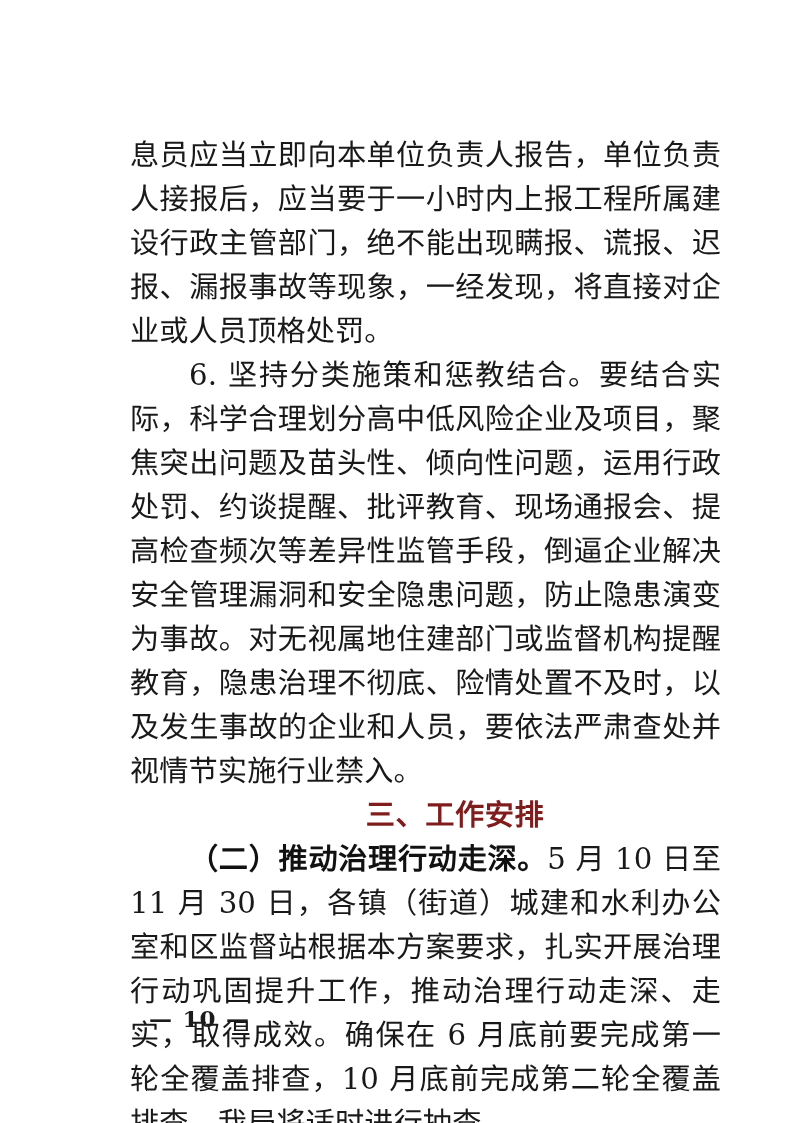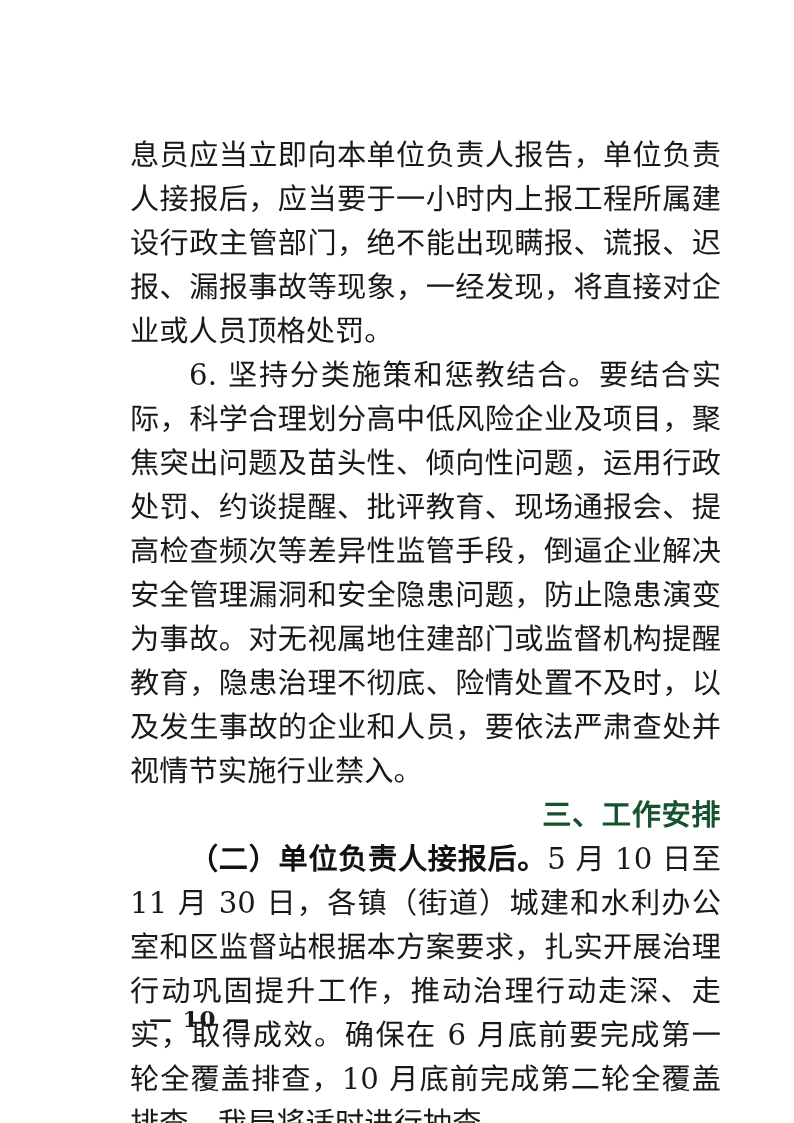--- a/index.html
+++ b/index.html
@@ -64,23 +64,23 @@
 
   
   .heading {
     margin: 0;
     padding: 0;
     font-size: 29.2px;
     line-height: 44px;
     text-indent: 59px;
     font-family: "Liberation Sans", "DejaVu Sans", sans-serif;
     font-weight: 700;
-    color: #14532d;
+    color: #7f1d1d;
     letter-spacing: 0.6px;
-    text-align: right;
+    text-align: center;
   }
 
   .footer {
     position: absolute;
     left: 109px;
     top: 1004px;
     width: 591px;
     font-family: "DejaVu Serif", "Liberation Serif", serif;
     font-size: 23px;
     line-height: 30px;
@@ -98,19 +98,19 @@
 
   <div class="content">
 
     <p class="para">息员应当立即向本单位负责人报告，单位负责人接报后，应当要于一小时内上报工程所属建设行政主管部门，绝不能出现瞒报、谎报、迟报、漏报事故等现象，一经发现，将直接对企业或人员顶格处罚。</p>
 
     <p class="para indent">6. 坚持分类施策和惩教结合。要结合实际，科学合理划分高中低风险企业及项目，聚焦突出问题及苗头性、倾向性问题，运用行政处罚、约谈提醒、批评教育、现场通报会、提高检查频次等差异性监管手段，倒逼企业解决安全管理漏洞和安全隐患问题，防止隐患演变为事故。对无视属地住建部门或监督机构提醒教育，隐患治理不彻底、险情处置不及时，以及发生事故的企业和人员，要依法严肃查处并视情节实施行业禁入。</p>
 
     <h2 class="heading">三、工作安排</h2>
 
 
-    <p class="para indent"><span class="hei">（二）单位负责人接报后。</span><span>5 月 10 日至 11 月 30 日，各镇（街道）城建和水利办公室和区监督站根据本方案要求，扎实开展治理行动巩固提升工作，推动治理行动走深、走实，取得成效。确保在 6 月底前要完成第一轮全覆盖排查，10 月底前完成第二轮全覆盖排查，我局将适时进行抽查。</span></p>
+    <p class="para indent"><span class="hei">（二）推动治理行动走深。</span><span>5 月 10 日至 11 月 30 日，各镇（街道）城建和水利办公室和区监督站根据本方案要求，扎实开展治理行动巩固提升工作，推动治理行动走深、走实，取得成效。确保在 6 月底前要完成第一轮全覆盖排查，10 月底前完成第二轮全覆盖排查，我局将适时进行抽查。</span></p>
 
   </div>
 
   <div class="footer">— 10 —</div>
 
 </div>
 
 </body></html>

